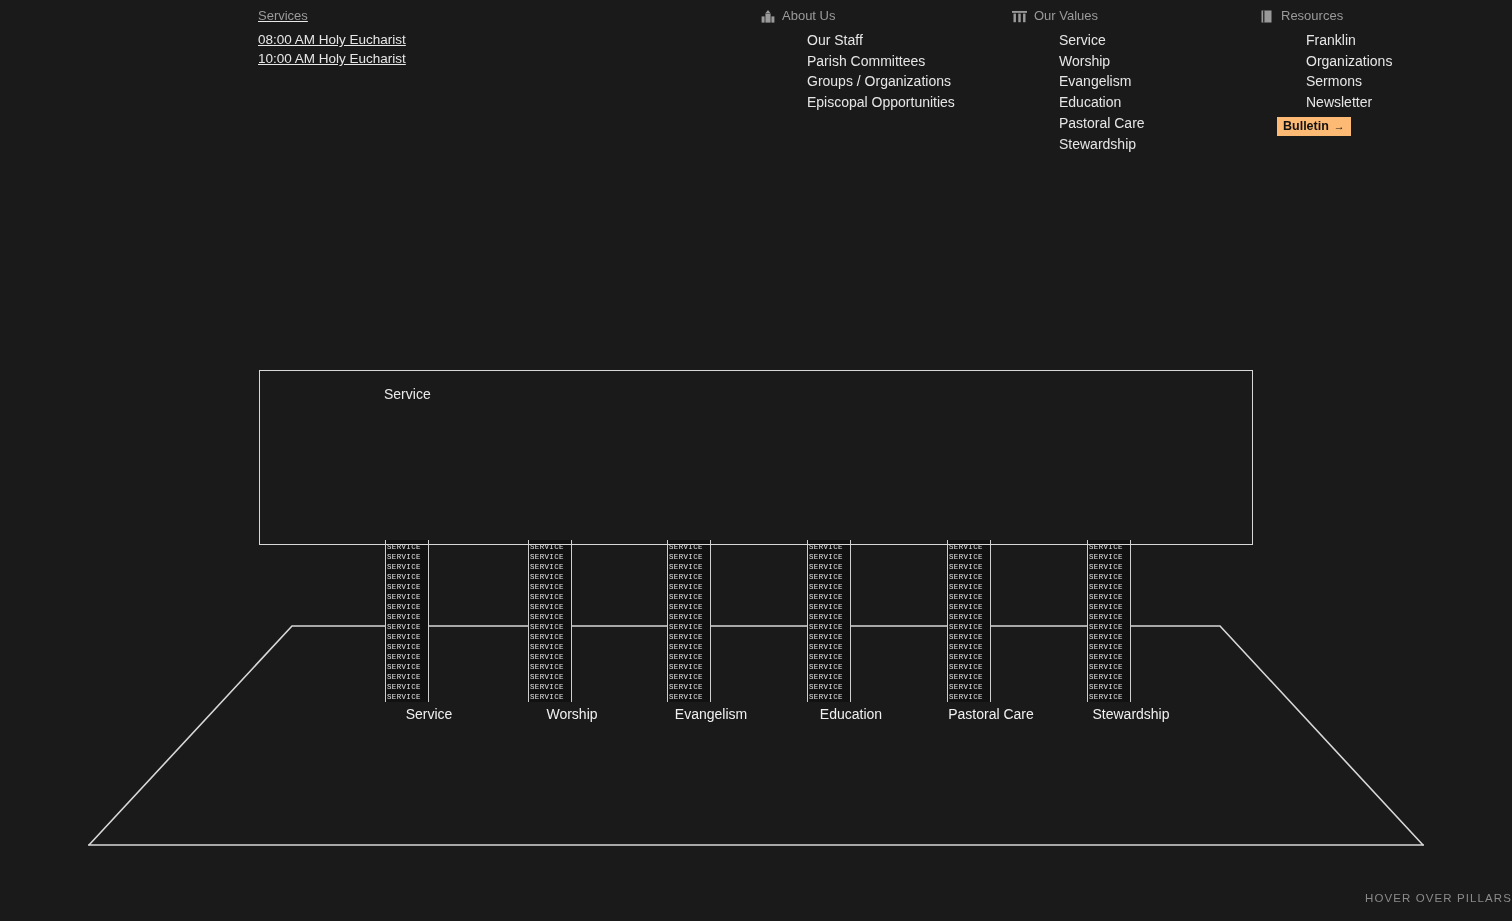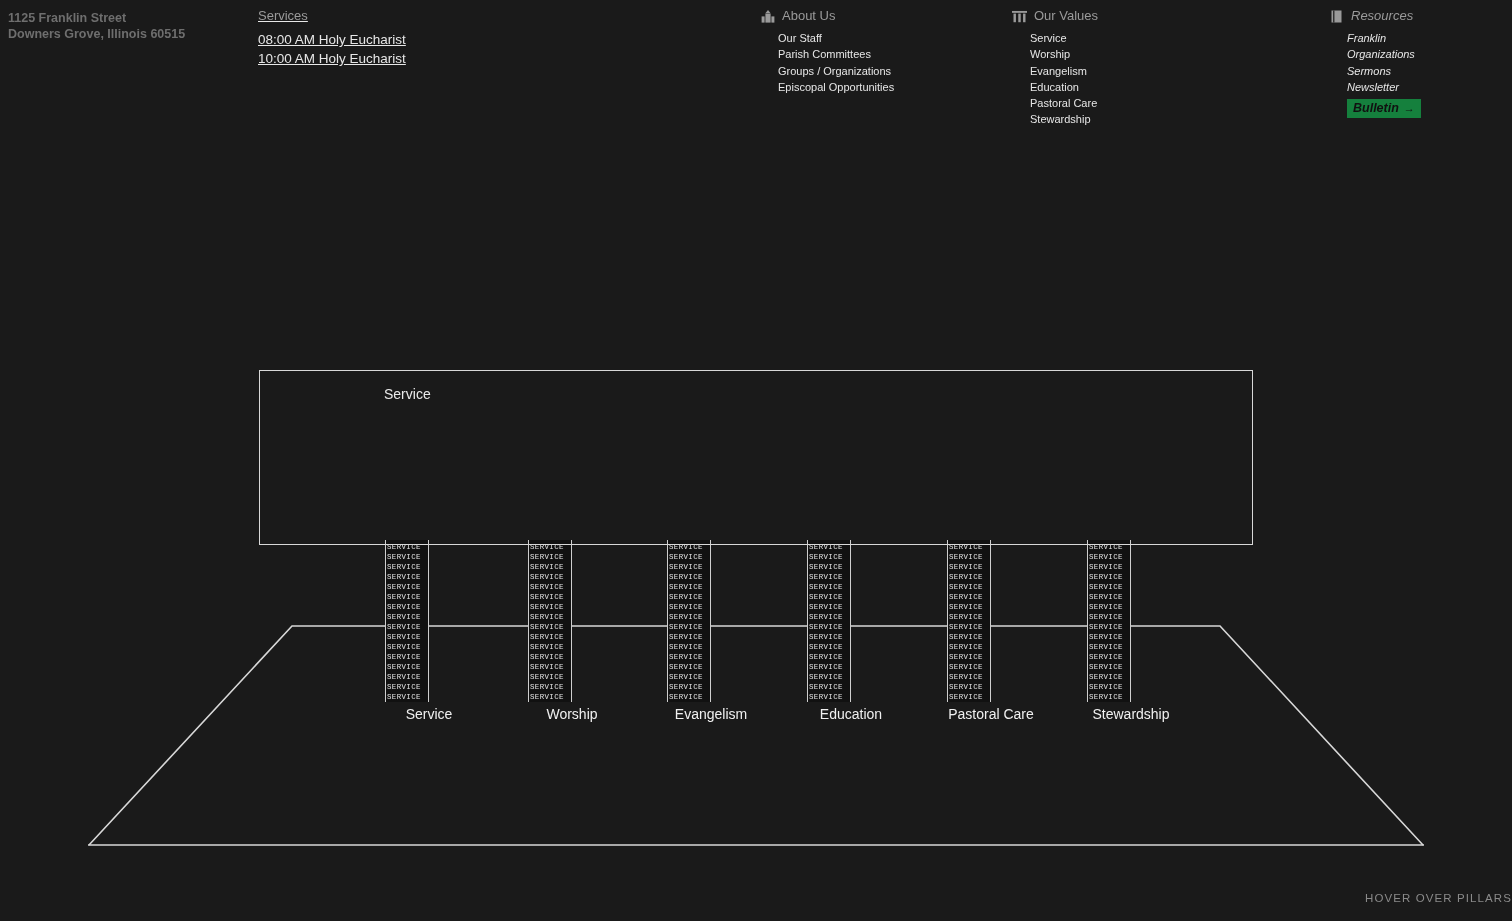--- a/index.html
+++ b/index.html
@@ -27,34 +27,34 @@
 
   
   .services { position: absolute; left: 258px; top: 8px; text-decoration: underline; }
   .services-label { font-size: 13px; color: #9a9a9a; margin-bottom: 7px; }
   .services-item { font-size: 13.5px; color: #e6e6e6; line-height: 1.42; }
 
   
   .navcol { position: absolute; top: 7px; }
   .navcol.about { left: 760px; }
   .navcol.values { left: 1012px; }
-  .navcol.resources { left: 1329px; font-style: italic; }
+  .navcol.resources { left: 1259px; }
   .navcol-head {
     display: flex; align-items: flex-end; gap: 7px;
     font-size: 13px; color: #9a9a9a; margin-bottom: 7px; height: 16px;
   }
   .navcol-head .ic { display: inline-flex; width: 15px; height: 14px; align-items: center; justify-content: center; }
   .navcol-items { padding-left: 18px; }
   .navcol-item {
-    font-size: 11px; color: #e6e6e6; line-height: 1.48;
-    cursor: pointer; white-space: nowrap;
+    font-size: 14px; color: #e6e6e6; line-height: 1.48;
+    cursor: pointer; white-space: nowrap; margin-left: 29px;
   }
   .bulletin {
     display: inline-flex; align-items: center; gap: 5px;
-    background: #15803d; color: #111; font-size: 12.5px; font-weight: bold;
+    background: #fdba74; color: #111; font-size: 12.5px; font-weight: bold;
     padding: 2px 6px 3px 6px; margin-top: 4px; cursor: pointer;
   }
   .bulletin .arrow { font-size: 11px; }
 
   
   .panel {
     position: absolute; left: 259px; top: 370px; width: 994px; height: 175px;
     border: 1px solid #d8d8d8; background: transparent;
   }
   .panel-title {
@@ -91,24 +91,20 @@
     position: absolute; left: 0; right: 0; top: 892px; text-align: right;
     font-size: 11.5px; letter-spacing: 1.1px; color: #8a8a8a;
   }
 </style>
 </head>
 <body>
 
 <div id="root">
 
   <div class="brand">
-    <div class="brand-addr">
-      <span>1125 Franklin Street</span><br>
-      <span>Downers Grove, Illinois 60515</span>
-    </div>
   </div>
 
   <div class="services">
     <div class="services-label">Services</div>
     <div class="services-item">08:00 AM Holy Eucharist</div>
     <div class="services-item">10:00 AM Holy Eucharist</div>
   </div>
 
   <div class="navcol about">
     <div class="navcol-head">

